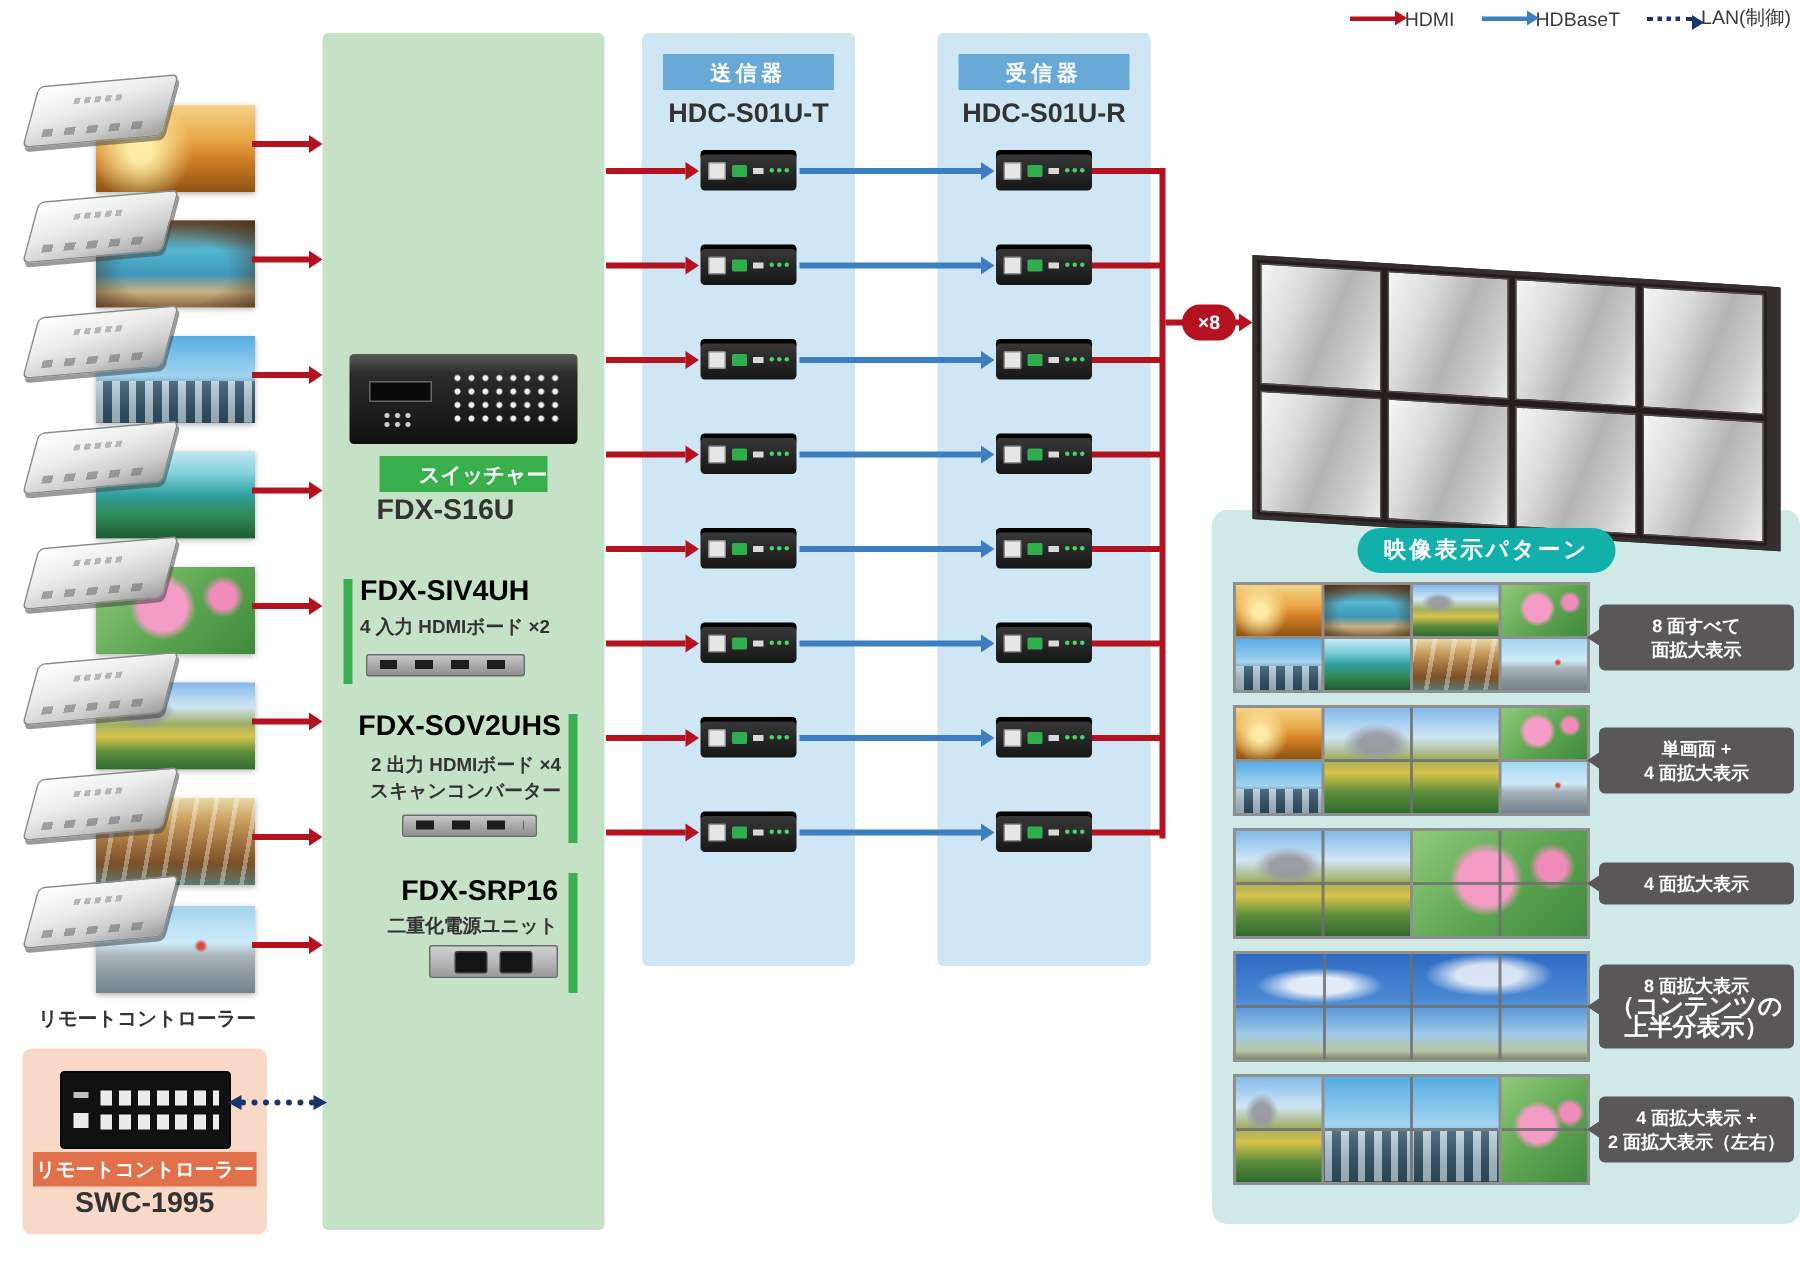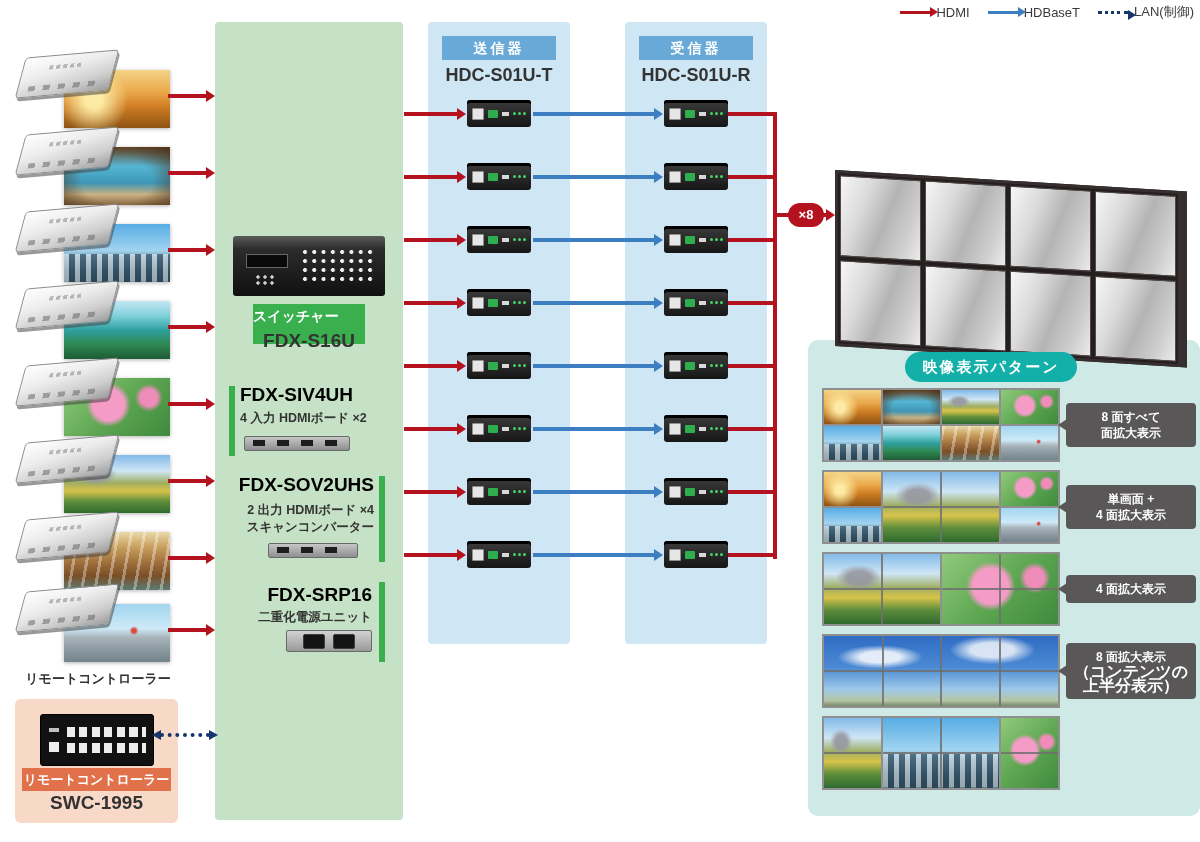--- a/index.html
+++ b/index.html
@@ -52,22 +52,22 @@
   .ph-meadow{background:radial-gradient(ellipse at 30% 34%,rgba(150,150,158,.9) 0 10%,rgba(150,150,158,0) 20%),linear-gradient(180deg,#82bae8 0%,#cfe6f5 28%,#9fae62 48%,#d8c34a 62%,#5e8e3c 80%,#2f6a2e 100%)}
   .ph-falls{background-image:repeating-linear-gradient(100deg,rgba(255,255,255,.35) 0 3px,rgba(255,255,255,0) 3px 13px),linear-gradient(180deg,#e9d9a8 0%,#c89f5d 26%,#9a6a38 56%,#7a4f26 76%,#5b7a72 100%)}
   .ph-tokyo{background:radial-gradient(circle at 66% 46%,rgba(222,64,52,.95) 0 2.5%,rgba(222,64,52,0) 6%),linear-gradient(180deg,#a2d5ef 0%,#cdeaf8 42%,#a9b4ba 58%,#8a98a0 80%,#74848c 100%)}
   .ph-sky{background:radial-gradient(ellipse at 24% 30%,rgba(255,255,255,.85) 0 8%,rgba(255,255,255,0) 17%),radial-gradient(ellipse at 72% 20%,rgba(255,255,255,.8) 0 9%,rgba(255,255,255,0) 18%),linear-gradient(180deg,#2f6cc4 0%,#4c8ad4 45%,#9dc9e8 76%,#b6c6a6 92%,#78886a 100%)}
 
   
   .switcher-box{position:absolute;left:233px;top:236px;width:152px;height:60px;background:linear-gradient(180deg,#5a5a5a 0%,#2c2c2c 22%,#101010 100%);border-radius:3px;z-index:2}
   .sw-screen{position:absolute;left:13px;top:18px;width:40px;height:12px;background:#0a0a0a;border:1px solid #666}
   .sw-pad{position:absolute;left:22px;top:38px;width:22px;height:12px;background:radial-gradient(circle at 3px 3px,#cfcfcf 1.4px,transparent 2px);background-size:7px 6px}
   .sw-grid{position:absolute;right:9px;top:13px;width:74px;height:36px;background:radial-gradient(circle at 3px 3px,#f0f0f0 1.7px,transparent 2.3px);background-size:9.3px 9px}
-  .sw-badge{position:absolute;left:253px;top:304px;width:112px;height:40px;background:var(--green-accent);color:#fff;font-size:14px;font-weight:bold;text-align:left;line-height:24px;z-index:2}
-  .sw-model{position:absolute;left:215px;top:330px;width:188px;text-align:center;font-size:19px;font-weight:bold;color:#333;z-index:2}
+  .sw-badge{position:absolute;left:253px;top:304px;width:112px;height:24px;background:var(--green-accent);color:#fff;font-size:14px;font-weight:bold;text-align:right;line-height:24px;z-index:2}
+  .sw-model{position:absolute;left:203px;top:330px;width:188px;text-align:center;font-size:19px;font-weight:bold;color:#333;z-index:2}
   .acc-bar{position:absolute;width:6px;background:var(--green-accent);z-index:2}
   .board-title{position:absolute;font-size:19px;font-weight:bold;color:#000000;z-index:2}
   .board-line{position:absolute;font-size:12.5px;font-weight:bold;color:#333;z-index:2}
   .board-img{position:absolute;background:linear-gradient(#c6c6c6,#8e8e8e);border:1px solid #6a6a6a;border-radius:2px;z-index:2}
   .board-img.ports::before{content:"";position:absolute;left:8px;right:8px;top:3px;height:6px;background:repeating-linear-gradient(90deg,#1d1d1d 0 12px,transparent 12px 24px)}
   .psu{display:flex;align-items:center;justify-content:center;gap:8px;background:linear-gradient(#d2d2d2,#9a9a9a)}
   .psu .socket{width:20px;height:13px;background:#141414;border:1px solid #3c3c3c;border-radius:2px}
 
   
   .unit{position:absolute;width:64px;height:27px;background:linear-gradient(180deg,#3c3c3c,#161616);border-radius:3px;box-shadow:inset 0 3px 0 #000;display:flex;align-items:center;gap:4px;padding:0 5px;box-sizing:border-box;z-index:3}
@@ -525,13 +525,17 @@
         <i class="bezel-h" style="top: 50%;"></i>
       </div>
       <div class="pcell ph-city" style="grid-area: 1 / 2 / span 2 / span 2;">
         <i class="bezel-v" style="left: 50%;"></i>
         <i class="bezel-h" style="top: 50%;"></i>
       </div>
       <div class="pcell ph-lotus" style="grid-area: 1 / 4 / span 2 / span 1;">
         <i class="bezel-h" style="top: 50%;"></i>
       </div>
     </div>
+    <div class="plabel" style="top: 753px;">
+      <div>4 面拡大表示 +</div>
+      <div>2 面拡大表示（左右）</div>
+    </div>
   </div>
 
 </body></html>

